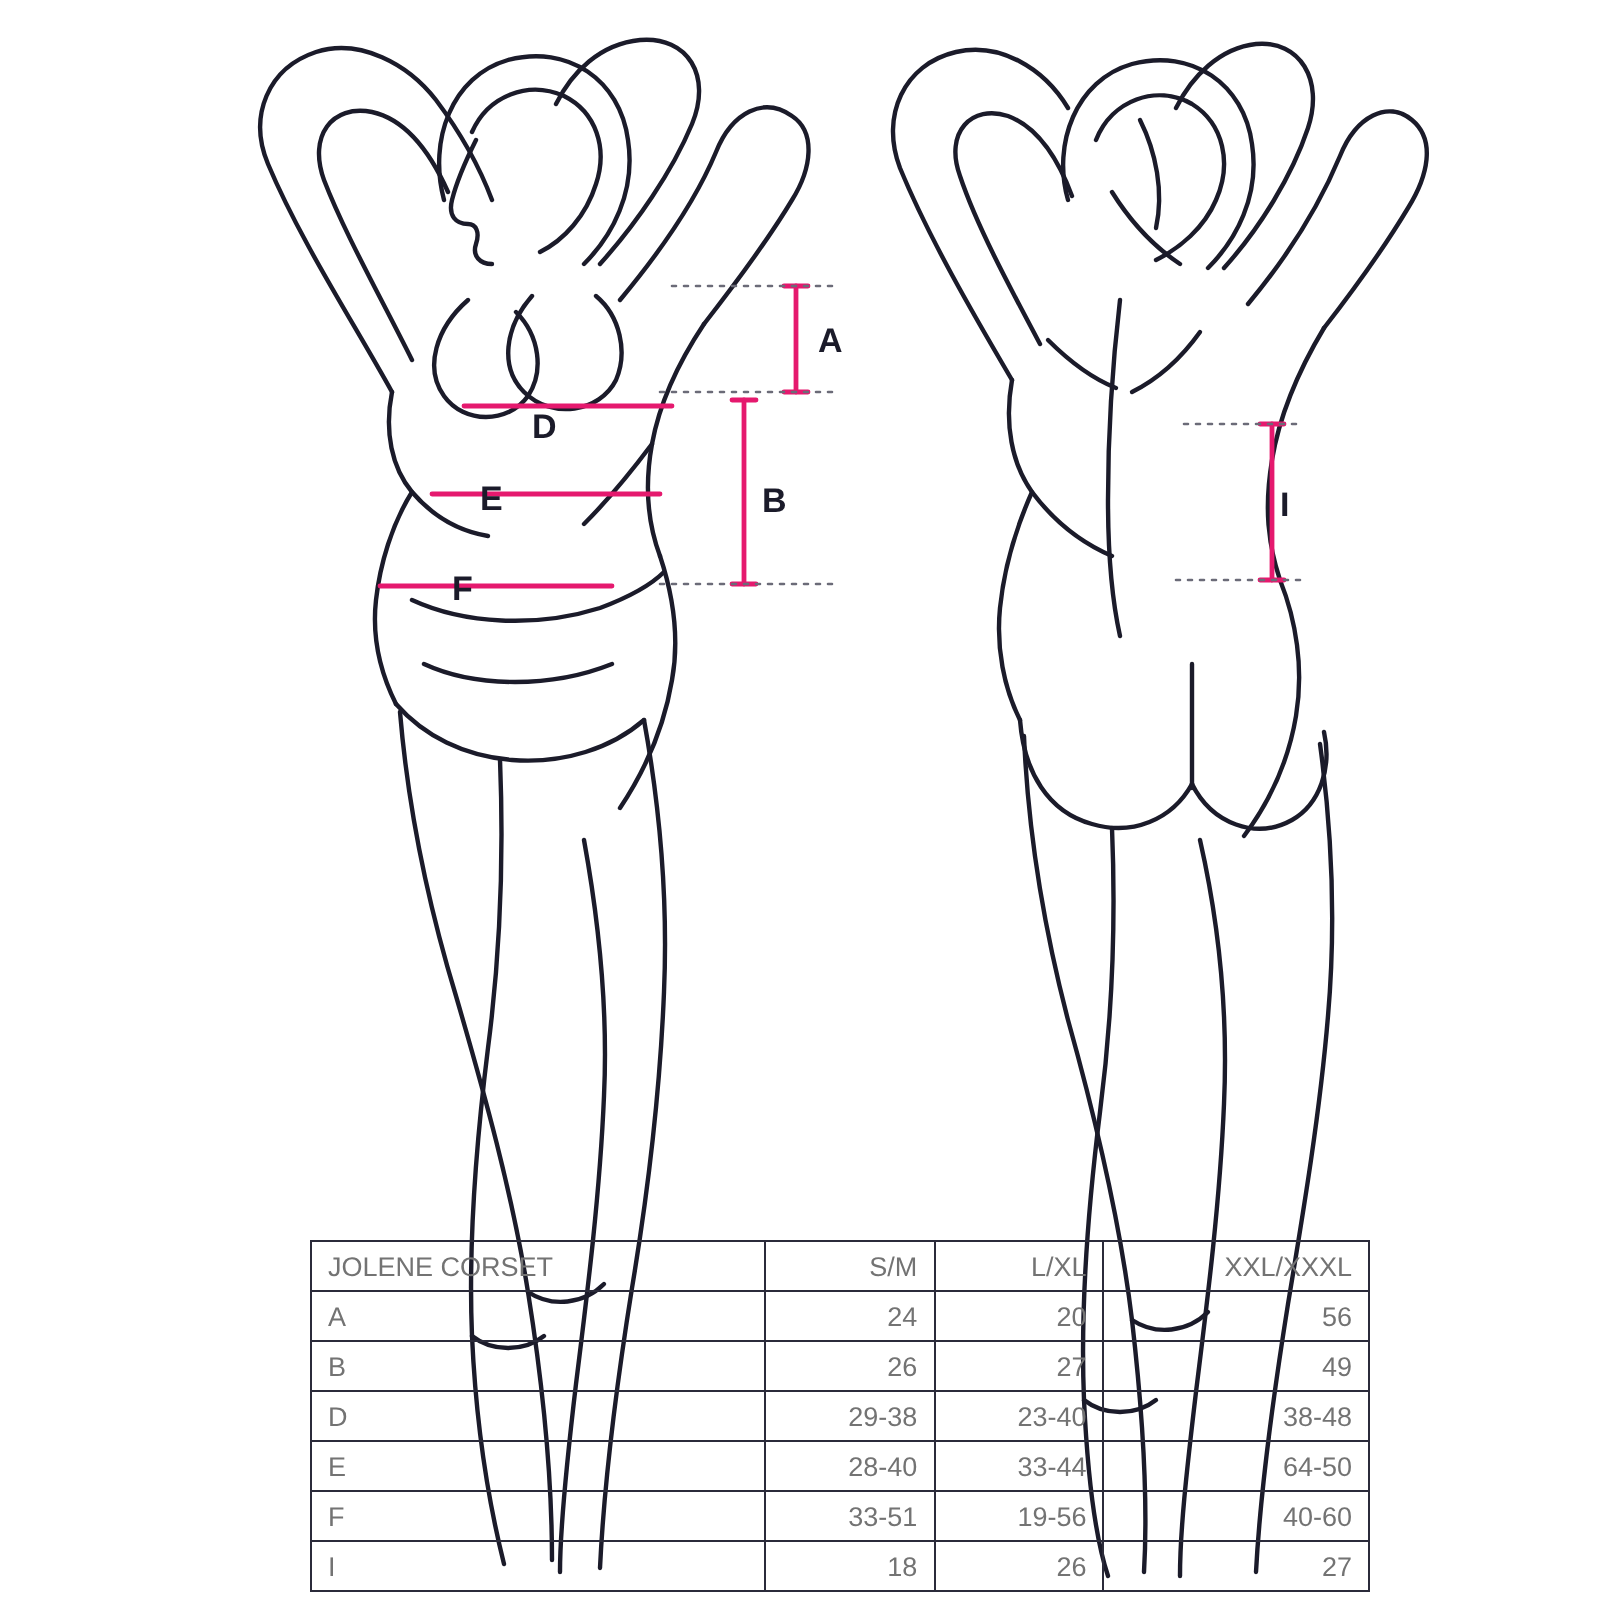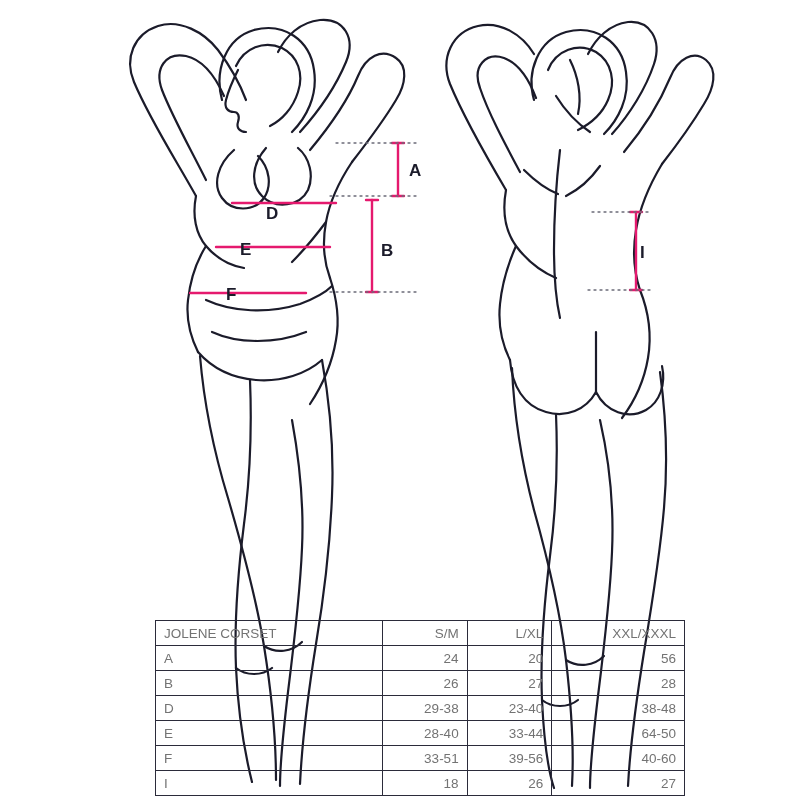--- a/index.html
+++ b/index.html
@@ -198,38 +198,38 @@
         <tr>
           <td class="rowhead">A</td>
           <td>24</td>
           <td>20</td>
           <td>56</td>
         </tr>
         <tr>
           <td class="rowhead">B</td>
           <td>26</td>
           <td>27</td>
-          <td>28</td>
+          <td>49</td>
         </tr>
         <tr>
           <td class="rowhead">D</td>
           <td>29-38</td>
           <td>23-40</td>
           <td>38-48</td>
         </tr>
         <tr>
           <td class="rowhead">E</td>
           <td>28-40</td>
           <td>33-44</td>
           <td>64-50</td>
         </tr>
         <tr>
           <td class="rowhead">F</td>
           <td>33-51</td>
-          <td>39-56</td>
+          <td>19-56</td>
           <td>40-60</td>
         </tr>
         <tr>
           <td class="rowhead">I</td>
           <td>18</td>
           <td>26</td>
           <td>27</td>
         </tr>
       </tbody>
     </table>

